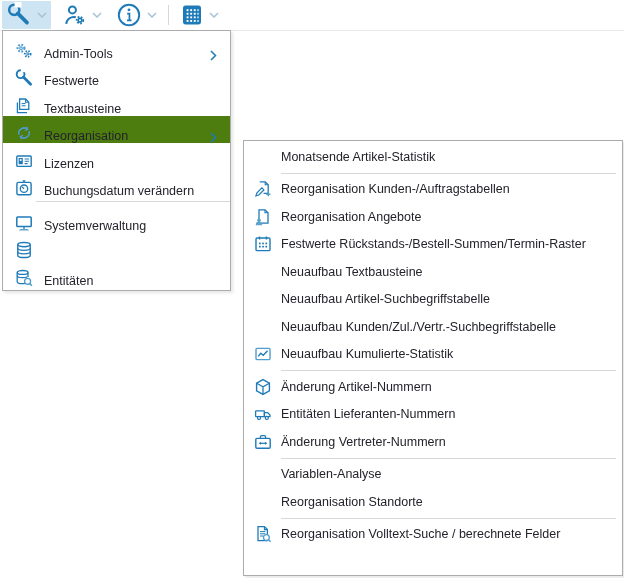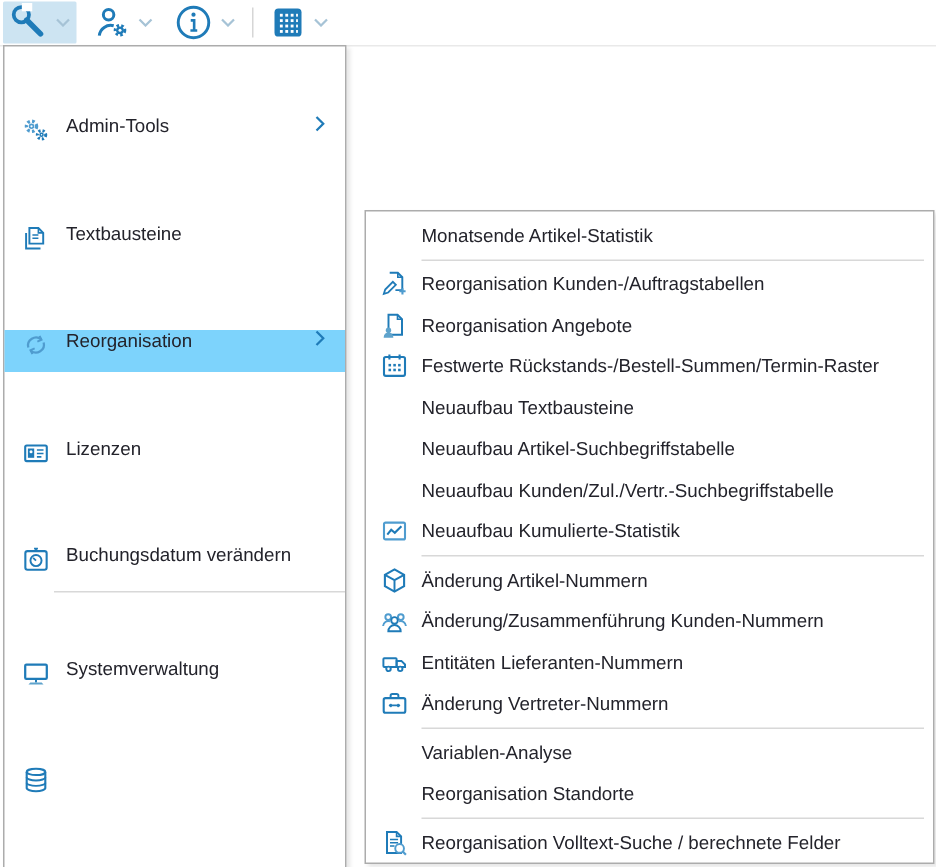--- a/index.html
+++ b/index.html
@@ -14,22 +14,22 @@
   .tb-sep{width:1px;height:20px;background:#d6d6d6;margin:0 7px;}
 
   
   .menu-panel{position:absolute;left:2px;top:30px;width:227px;background:#fff;
               border:1px solid #acacac;padding:2px 0;z-index:2;
               box-shadow:2px 2px 3px rgba(0,0,0,0.10);}
   .sub-panel{position:absolute;left:228px;top:140px;width:380px;height:436px;box-sizing:border-box;
              background:#fff;border:1px solid #acacac;padding:2px 0;z-index:3;overflow:hidden;
              box-shadow:2px 2px 3px rgba(0,0,0,0.10);margin-left:15px;}
 
-  .m-row{height:27.5px;display:flex;align-items:flex-start;cursor:default;margin-top:44px;}
-  .m-row.hl{background:#7dd3fc;}
+  .m-row{height:27.5px;display:flex;align-items:flex-end;cursor:default;}
+  .m-row.hl{background:#4d7c0f;}
   .m-ico{width:41px;flex:none;display:flex;align-items:center;justify-content:center;}
   .m-lbl{flex:1;font-size:12.5px;color:#23232b;white-space:nowrap;}
   .m-arrow{width:20px;flex:none;display:flex;align-items:center;}
   .m-sep{height:1px;background:#d8d8d8;margin:3px 0 3px 33px;}
 
   .s-row{height:27.5px;display:flex;align-items:center;cursor:default;}
   .s-ico{width:37px;flex:none;display:flex;align-items:center;justify-content:center;}
   .s-lbl{flex:1;font-size:12.5px;color:#23232b;white-space:nowrap;}
   .s-sep{height:1px;background:#d8d8d8;margin:2px 6px 2px 37px;}
 
@@ -141,20 +141,30 @@
         </svg>
       </span>
       <span class="m-lbl">Admin-Tools</span>
       <span class="m-arrow">
         <svg width="7" height="11" viewBox="0 0 7 11">
             <path class="arr" d="M1 1 L5.5 5.5 L1 10"></path>
           </svg>
       </span>
     </div>
 
+    <div class="m-row">
+      <span class="m-ico">
+        <svg width="20" height="20" viewBox="0 0 20 20">
+          <circle class="s" cx="6.6" cy="6.2" r="3.9" style="stroke-width:1.9"></circle>
+          <rect class="fw" x="6.8" y="-0.6" width="5.6" height="4.8"></rect>
+          <path class="s" d="M9.4 9 L16.6 16.2" style="stroke-width:2.8;stroke-linecap:round"></path>
+        </svg>
+      </span>
+      <span class="m-lbl">Festwerte</span>
+    </div>
 
 
     <div class="m-row">
       <span class="m-ico">
         <svg width="20" height="20" viewBox="0 0 20 20">
           <path class="s" d="M5.6 3 h6 l3.2 3.2 v7.2 h-9.2 z" style="stroke-width:1.3"></path>
           <path class="s" d="M11.6 3 v3.2 h3.2" style="stroke-width:1.1"></path>
           <path class="s" d="M7.6 7.6 h4 M7.6 9.8 h4" style="stroke-width:1"></path>
           <path class="s" d="M3.4 6.4 v10.2 h9.6" style="stroke-width:1.3"></path>
         </svg>
@@ -320,33 +330,20 @@
     <div class="s-row">
       <span class="s-ico">
         <svg width="20" height="20" viewBox="0 0 20 20">
           <path class="s" d="M10 2.6 L16.4 6.2 V13.8 L10 17.4 L3.6 13.8 V6.2 Z" style="stroke-width:1.4"></path>
           <path class="s" d="M3.6 6.2 L10 9.8 L16.4 6.2 M10 9.8 V17.4" style="stroke-width:1.3"></path>
         </svg>
       </span>
       <span class="s-lbl">Änderung Artikel-Nummern</span>
     </div>
 
-    <div class="s-row">
-      <span class="s-ico">
-        <svg width="20" height="20" viewBox="0 0 20 20">
-          <circle class="sl" cx="5.8" cy="7.4" r="1.9" style="stroke-width:1.3"></circle>
-          <path class="sl" d="M2.4 13.4 a3.4 3.4 0 0 1 4.6-3.1" style="stroke-width:1.3"></path>
-          <circle class="sl" cx="14.2" cy="7.4" r="1.9" style="stroke-width:1.3"></circle>
-          <path class="sl" d="M17.6 13.4 a3.4 3.4 0 0 0-4.6-3.1" style="stroke-width:1.3"></path>
-          <circle class="s" cx="10" cy="9.6" r="2.2" style="stroke-width:1.3"></circle>
-          <path class="s" d="M5.9 16.8 a4.1 4.1 0 0 1 8.2 0 z" style="stroke-width:1.3"></path>
-        </svg>
-      </span>
-      <span class="s-lbl">Änderung/Zusammenführung Kunden-Nummern</span>
-    </div>
 
     <div class="s-row">
       <span class="s-ico">
         <svg width="20" height="20" viewBox="0 0 20 20">
           <rect class="s" x="2.6" y="6.8" width="8.8" height="5.8" rx="0.6" style="stroke-width:1.3"></rect>
           <path class="s" d="M11.4 8.6 h3.2 l2.4 2.4 v1.6 h-5.6 z" style="stroke-width:1.3"></path>
           <circle class="s" cx="6" cy="13.9" r="1.5" style="stroke-width:1.3;fill:#fff"></circle>
           <circle class="s" cx="13.8" cy="13.9" r="1.5" style="stroke-width:1.3;fill:#fff"></circle>
         </svg>
       </span>

